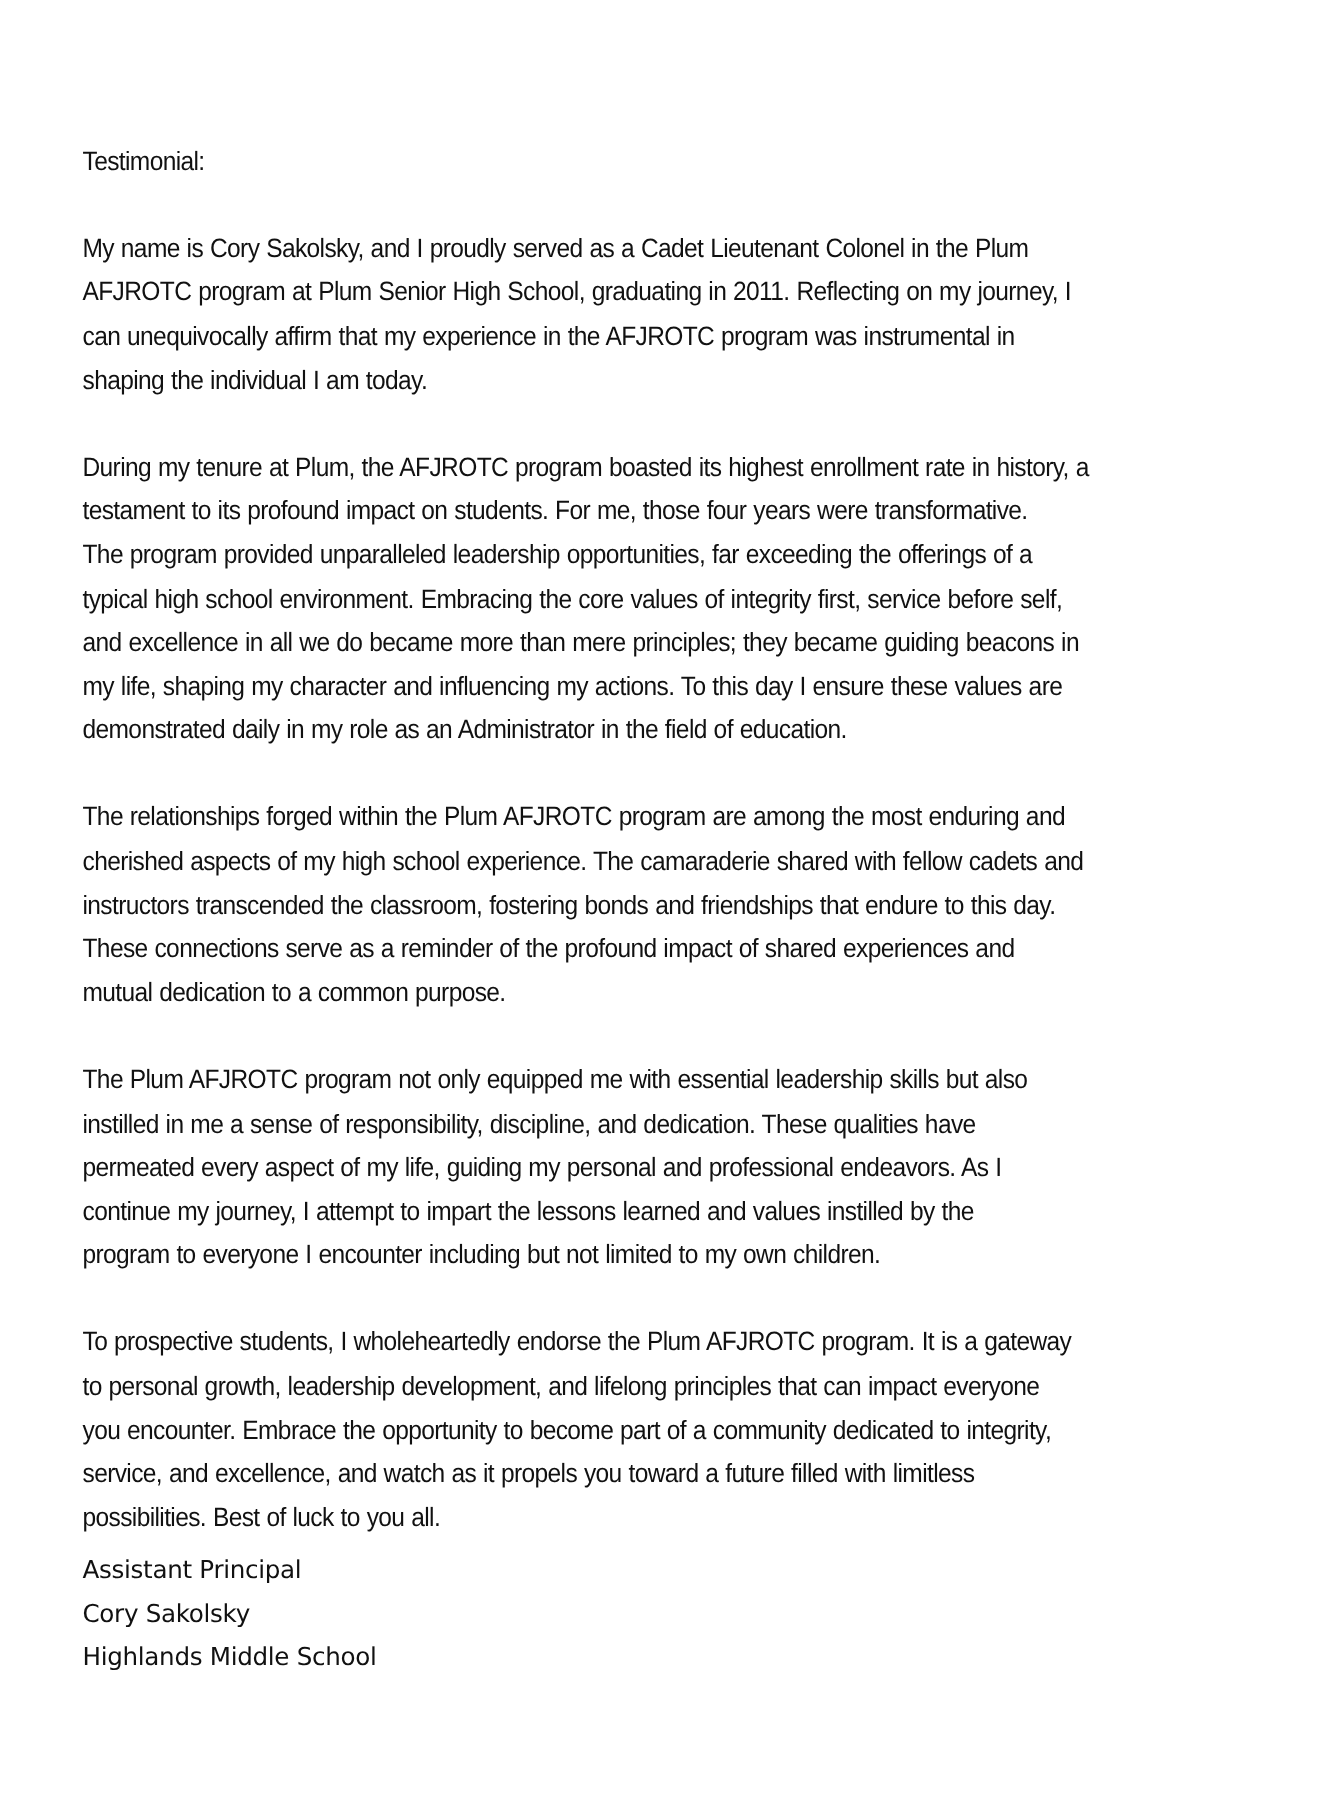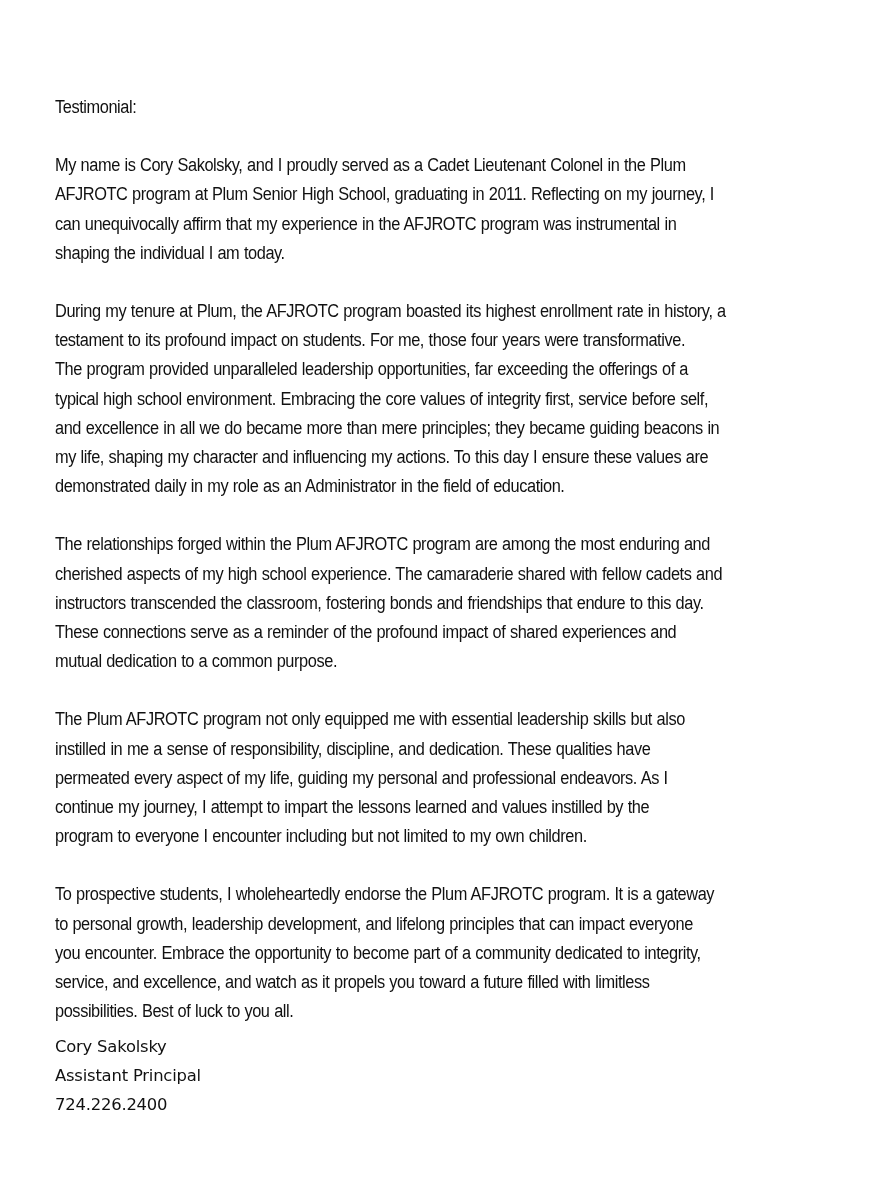--- a/index.html
+++ b/index.html
@@ -100,16 +100,16 @@
       <span class="line">To prospective students, I wholeheartedly endorse the Plum AFJROTC program. It is a gateway</span>
       <span class="line">to personal growth, leadership development, and lifelong principles that can impact everyone</span>
       <span class="line">you encounter. Embrace the opportunity to become part of a community dedicated to integrity,</span>
       <span class="line">service, and excellence, and watch as it propels you toward a future filled with limitless</span>
       <span class="line">possibilities. Best of luck to you all.</span>
     </div>
   </div>
 </div>
 
 <div class="signature">
+  <div>Assistant Principal</div>
   <div>Cory Sakolsky</div>
-  <div>Assistant Principal</div>
-  <div>724.226.2400</div>
+  <div>Highlands Middle School</div>
 </div>
 
 </body></html>

